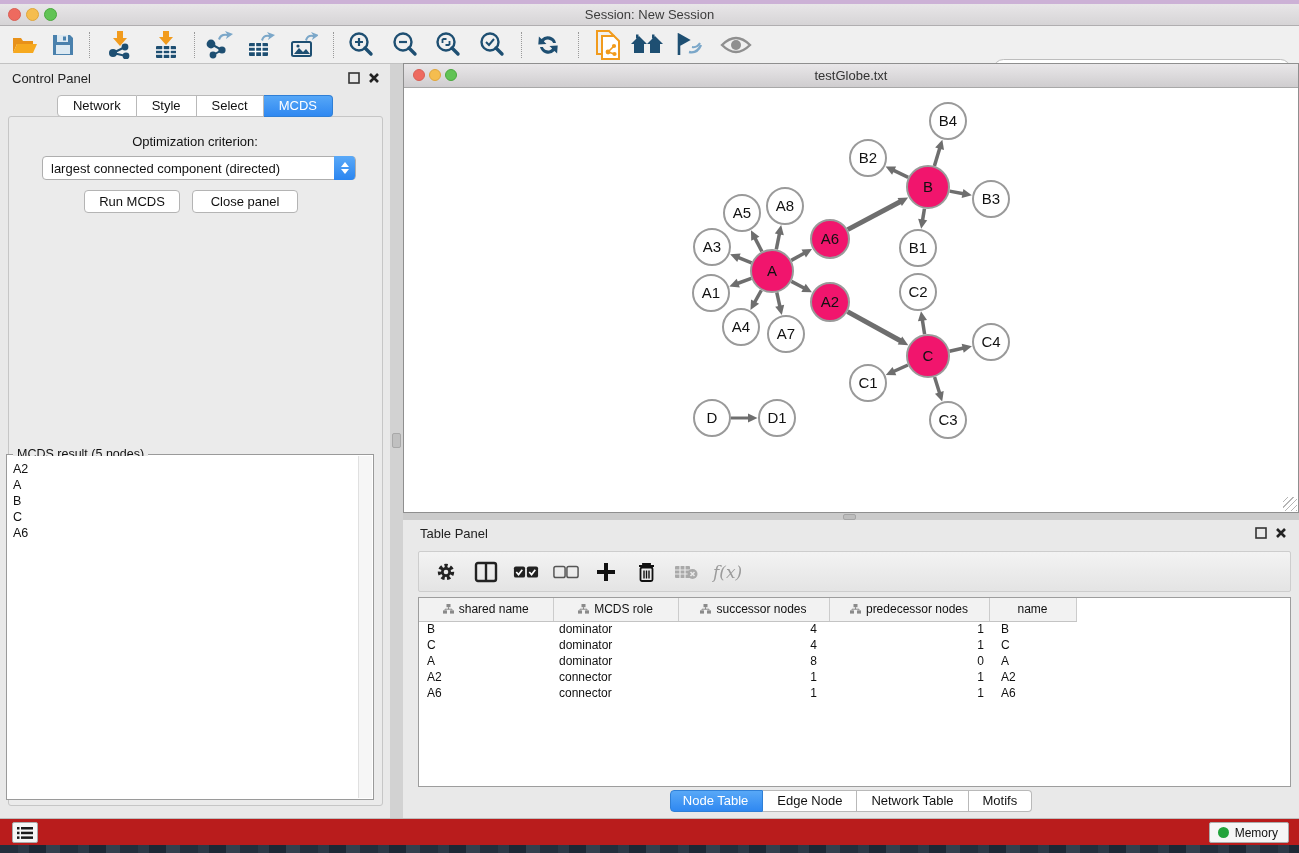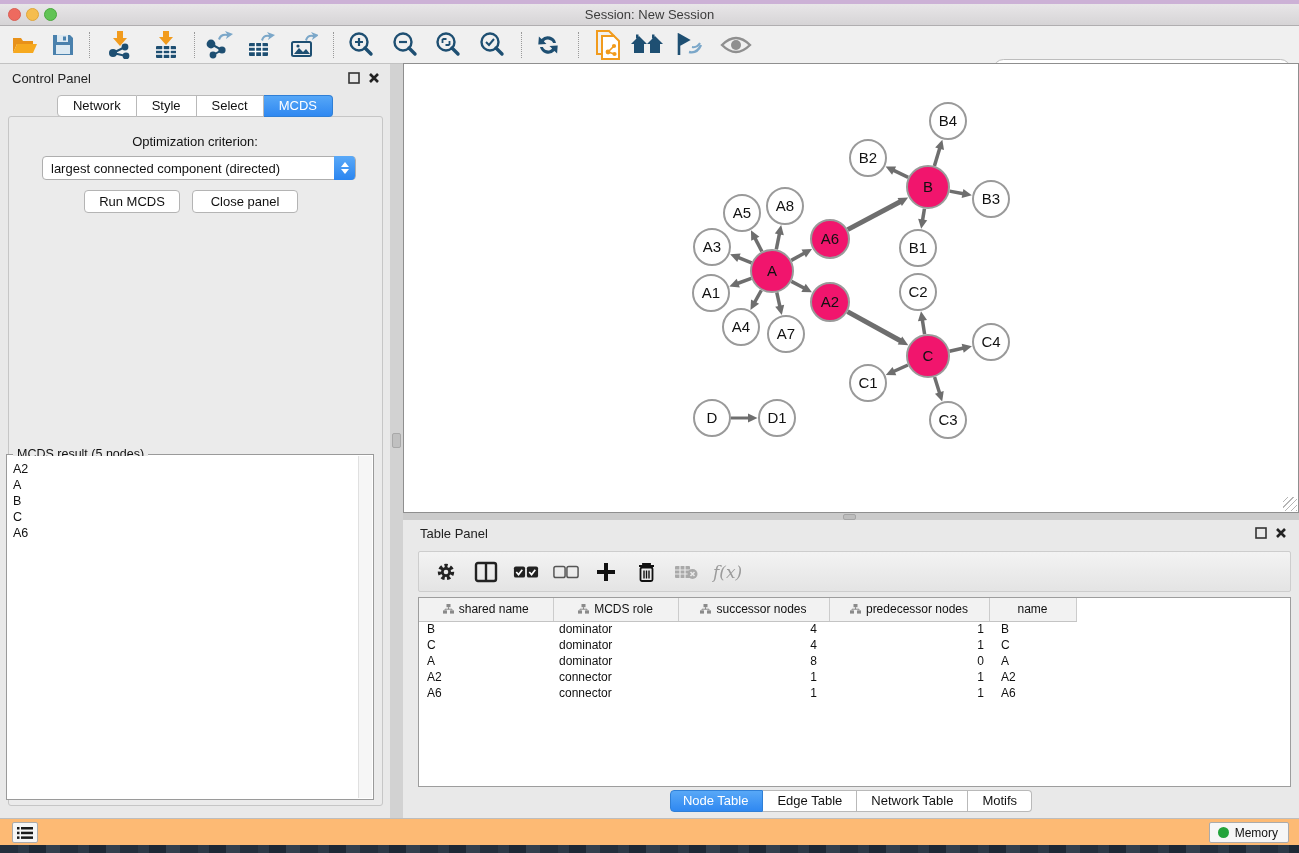--- a/index.html
+++ b/index.html
@@ -118,21 +118,21 @@
 
   #tp-tabs { position:absolute; left:0; right:0; top:270px; display:flex; justify-content:center; }
   .tp-tab { height:22px; line-height:20px; padding:0 14px; font-size:13px; background:#fff;
     border:1px solid #b9b9b9; border-left:none; color:#111; }
   .tp-tab:first-child { border-left:1px solid #b9b9b9; border-radius:4px 0 0 4px;padding-left:12px; }
   .tp-tab:last-child { border-radius:0 4px 4px 0; }
   .tp-tab.selected { background:linear-gradient(#58a8f7,#2f88f1); border-color:#2f7fd6; color:#fff; }
 
   
   #statusbar { position:absolute; left:0; top:818px; width:1299px; height:27px;
-    background:#fdba74; border-top:1px solid #bdbdbd; }
+    background:#b91c1c; border-top:1px solid #bdbdbd; }
   #list-btn { position:absolute; left:12px; top:3px; width:26px; height:21px; background:#f6f6f6;
     border:1px solid #ababab; border-radius:2px; display:flex; align-items:center; justify-content:center; }
   #memory-btn { position:absolute; right:10px; top:3px; height:21px; padding:0 10px 0 8px;
     background:#f6f6f6; border:1px solid #ababab; border-radius:2px;
     display:flex; align-items:center; gap:6px; font-size:12px; color:#111; }
   #memory-dot { width:11px; height:11px; border-radius:50%; background:#23a33b; }
 
   svg { display:block; }
 </style>
 </head>
@@ -330,20 +330,26 @@
     </div>
   </div>
 
   <div id="divider">
     <div id="divider-grip"></div>
   </div>
 
   <div id="desktop">
 
     <div id="net-window">
+      <div id="net-titlebar">
+        <span class="traffic t-red" style="left:9px; top:5px; width:12px; height:12px;"></span>
+        <span class="traffic t-yellow" style="left:25px; top:5px; width:12px; height:12px;"></span>
+        <span class="traffic t-green" style="left:41px; top:5px; width:12px; height:12px;"></span>
+        <div class="title">testGlobe.txt</div>
+      </div>
       <div id="net-canvas">
         <svg id="graph-svg" width="894" height="424" viewBox="0 0 894 424">
           <defs>
             <marker id="arrow" markerUnits="userSpaceOnUse" markerWidth="14" markerHeight="14" refX="1" refY="0" orient="auto" viewBox="-1 -6 14 12">
               <path d="M0,-4.6 L9.5,0 L0,4.6 Z" fill="#6e6e6e"></path>
             </marker>
           </defs>
           <g id="edge-layer">
               <line x1="357.8926957847771" y1="163.45921185056912" x2="350.86384172846545" y2="149.87009400836655" stroke="#6e6e6e" stroke-width="3.5" marker-end="url(#arrow)"></line>
               <line x1="372.31455497304006" y1="161.42722513479976" x2="375.50874821613087" y2="145.45625891934577" stroke="#6e6e6e" stroke-width="3.5" marker-end="url(#arrow)"></line>
@@ -592,21 +598,21 @@
                 <td class="r c2">1</td>
                 <td class="r c3">1</td>
                 <td class="l c4">A6</td>
               </tr>
             </tbody>
           </table>
       </div>
 
       <div id="tp-tabs">
           <div class="tp-tab selected">Node Table</div>
-          <div class="tp-tab">Edge Table</div>
+          <div class="tp-tab">Edge Node</div>
           <div class="tp-tab">Network Table</div>
           <div class="tp-tab">Motifs</div>
         </div>
     </div>
   </div>
 </div>
 
 <div id="statusbar">
   <div id="list-btn">
     <svg width="16" height="14" viewBox="0 0 16 14">

